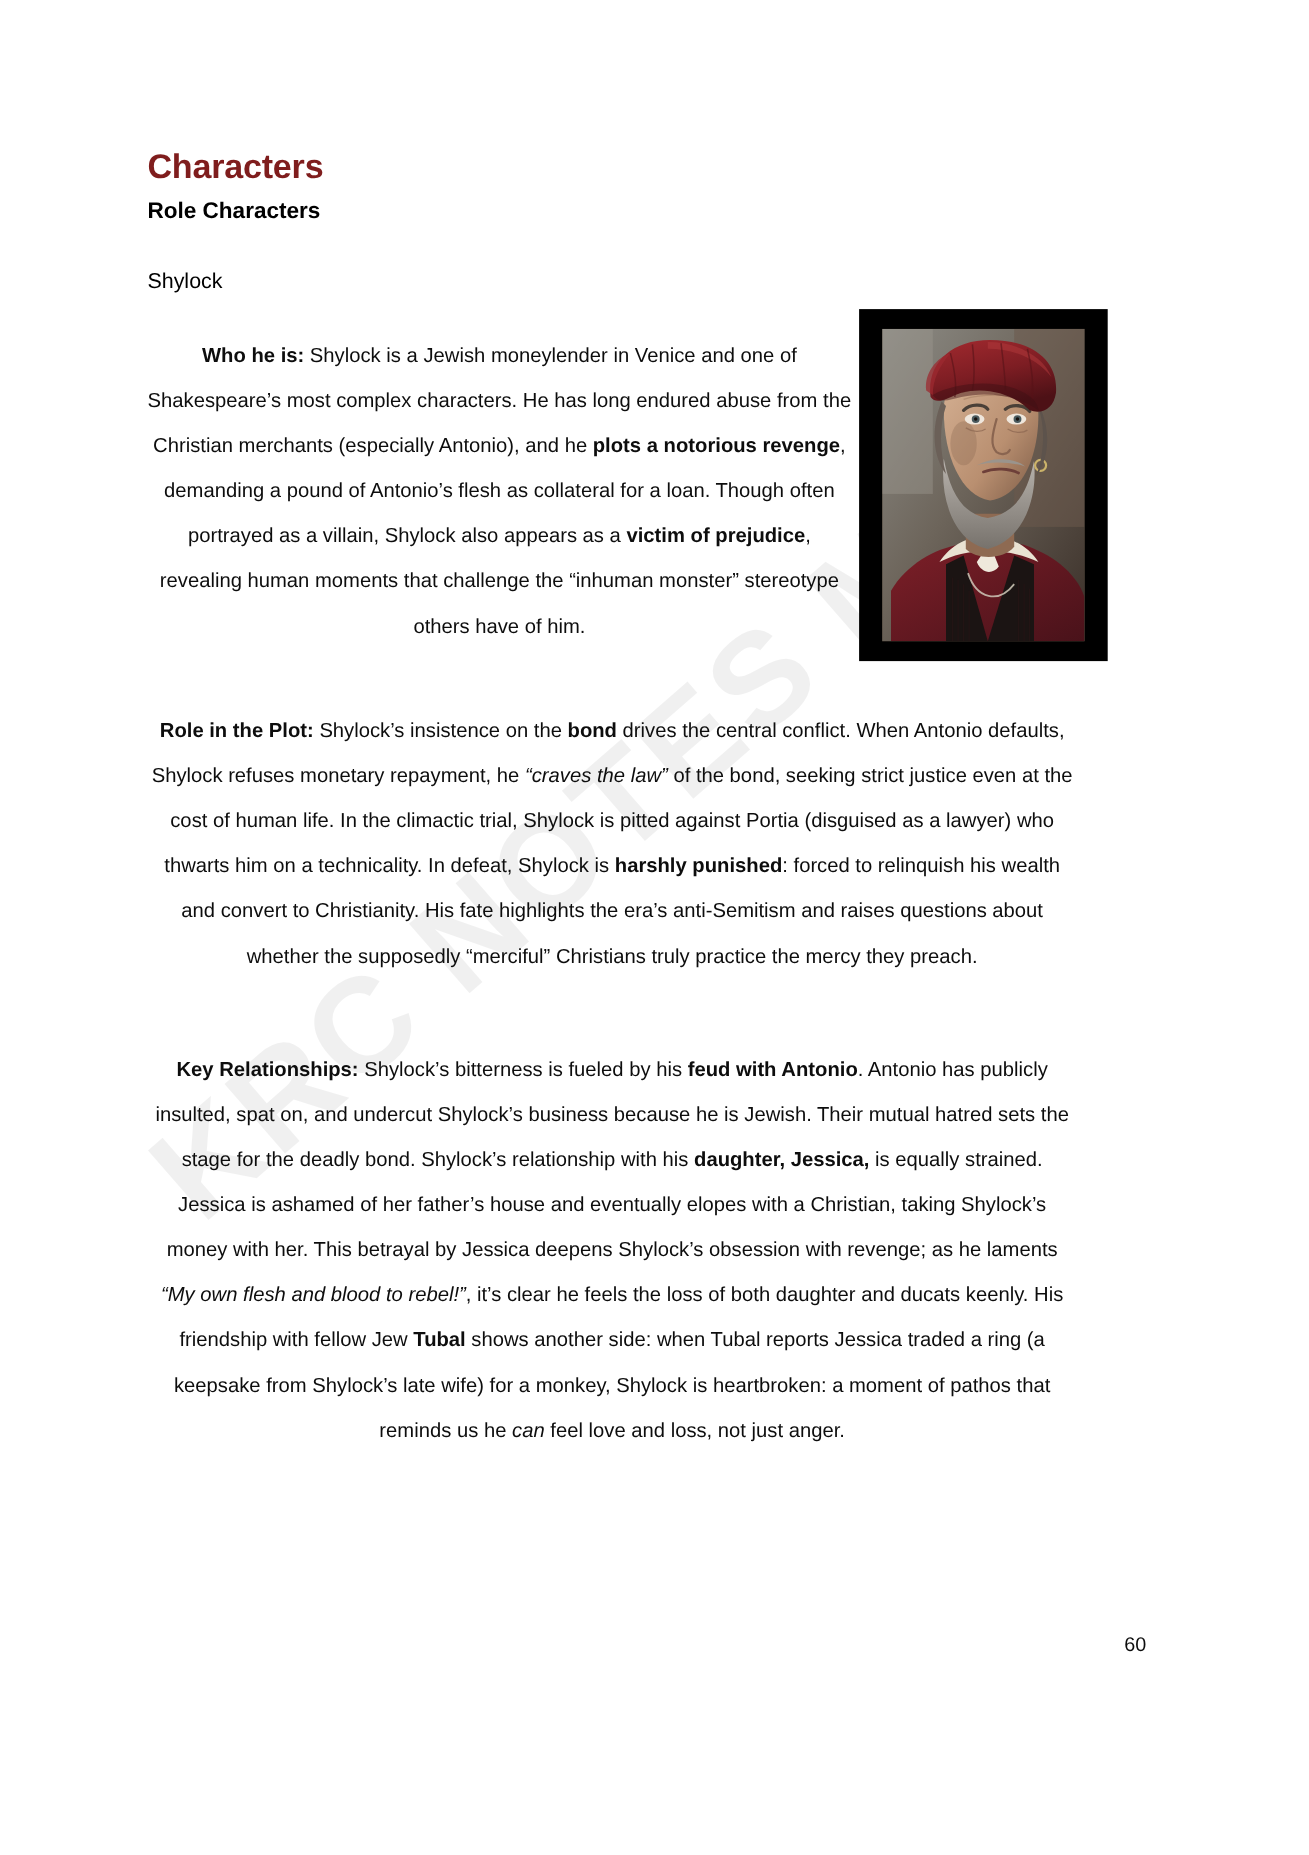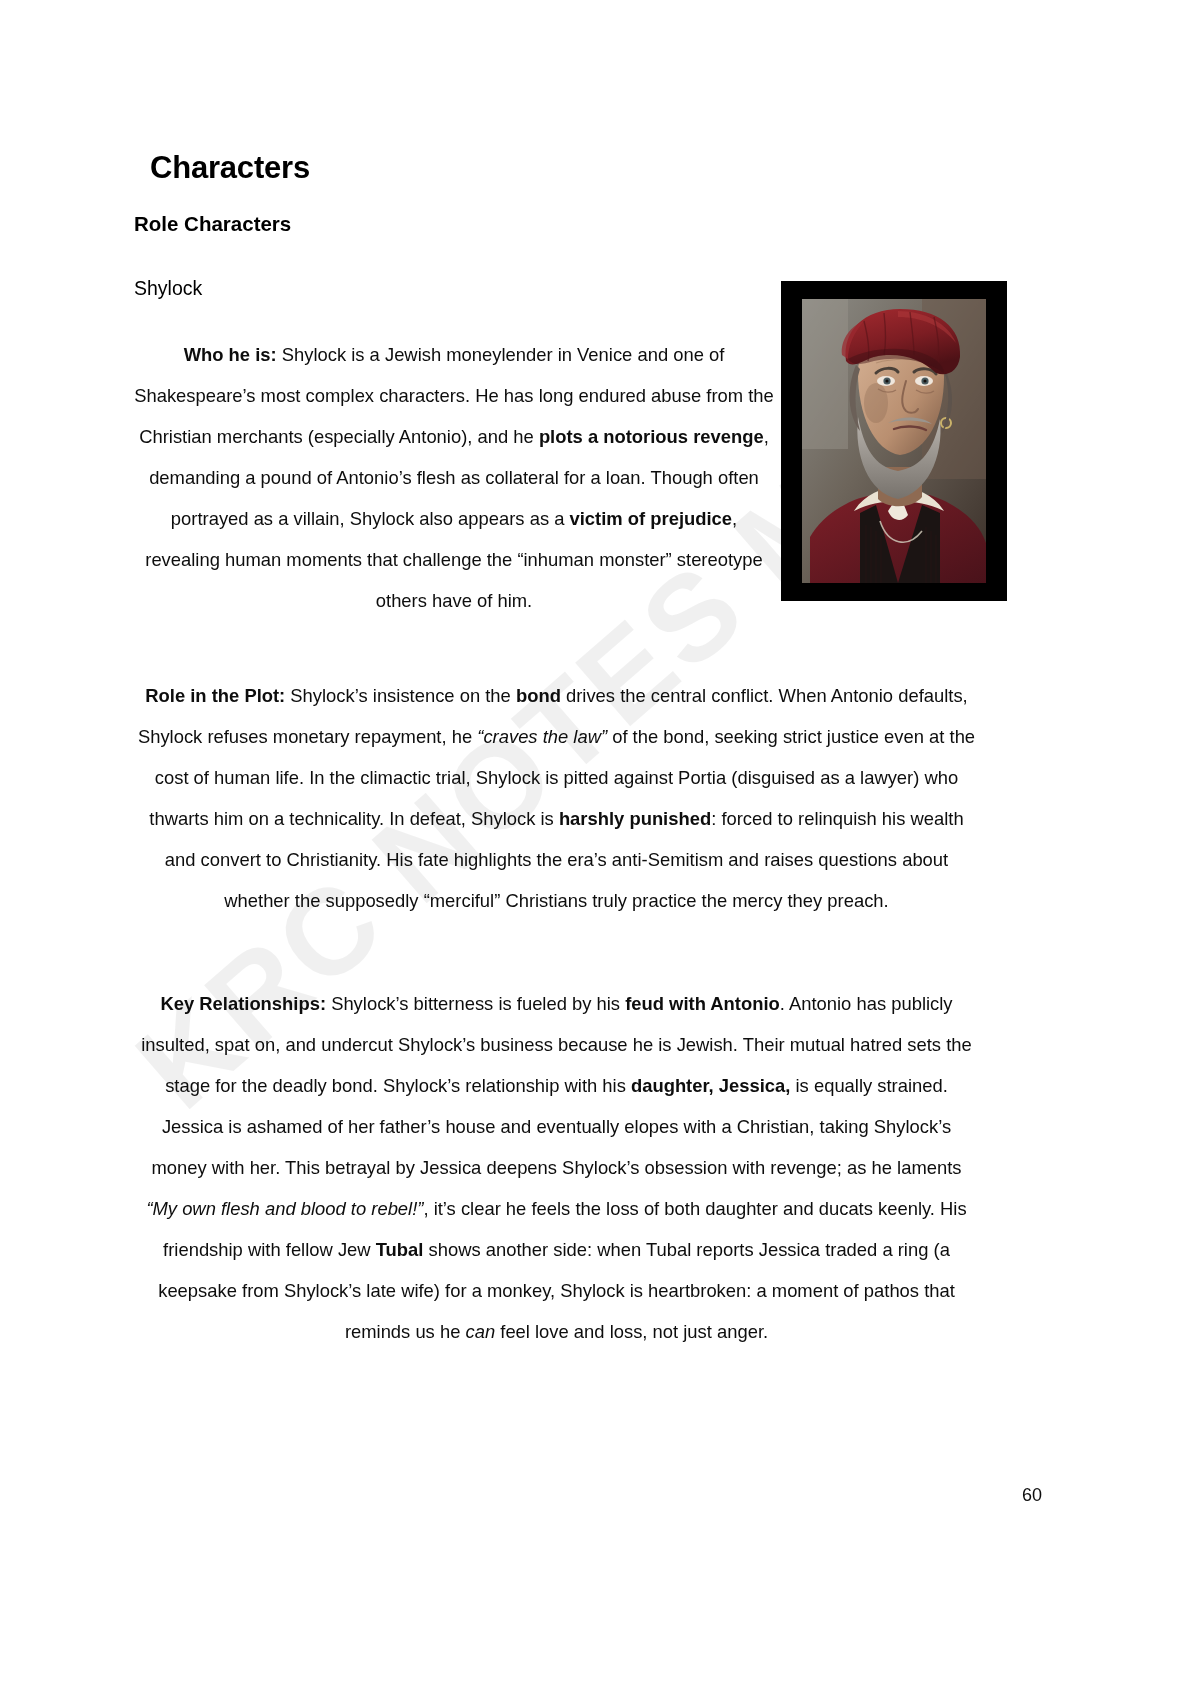--- a/index.html
+++ b/index.html
@@ -50,23 +50,23 @@
     position: absolute;
     left: 134px;
     top: 0;
     width: 840px;
     z-index: 3;
   }
 
   .h1 {
     font-size: 31px;
     font-weight: 700;
-    color: #000000;
+    color: #7f1d1d;
     letter-spacing: -0.2px;
-    margin: 16px;
+    margin: 0;
     padding-top: 135px;
     line-height: 1.1;
   }
   .h2 {
     font-size: 20.5px;
     font-weight: 700;
     color: #000;
     margin: 0;
     padding-top: 11px;
     line-height: 1.2;

